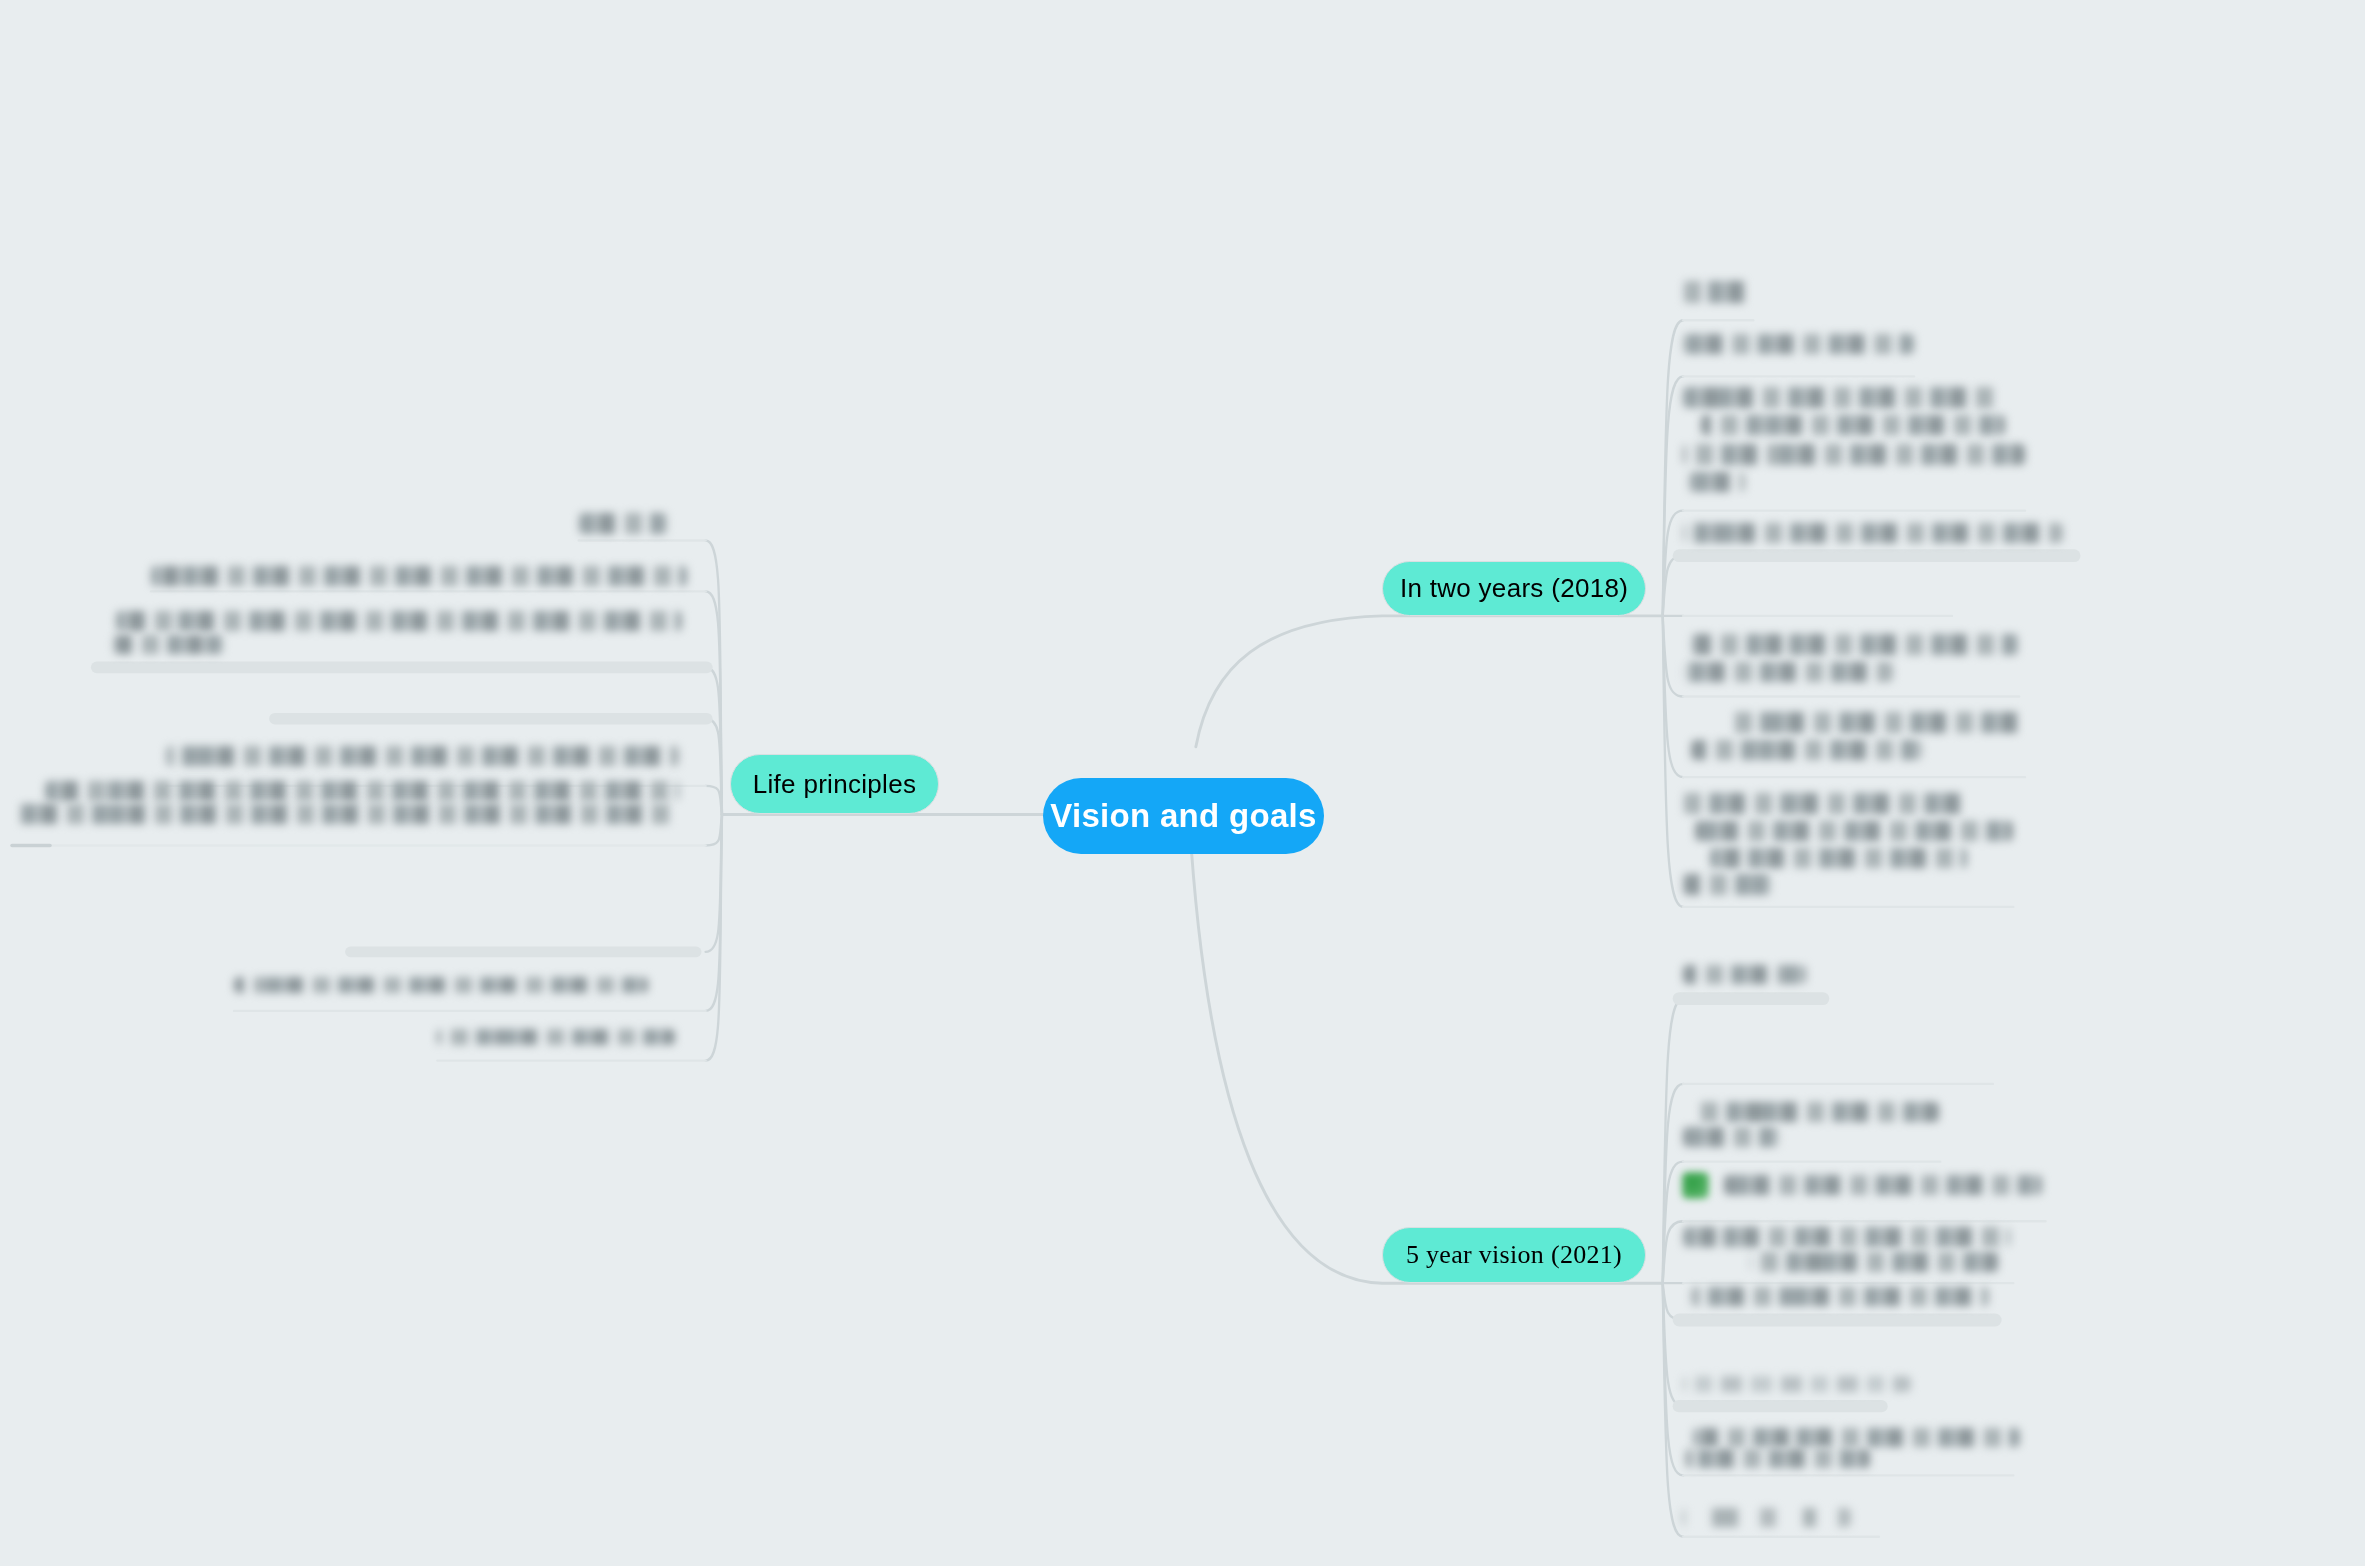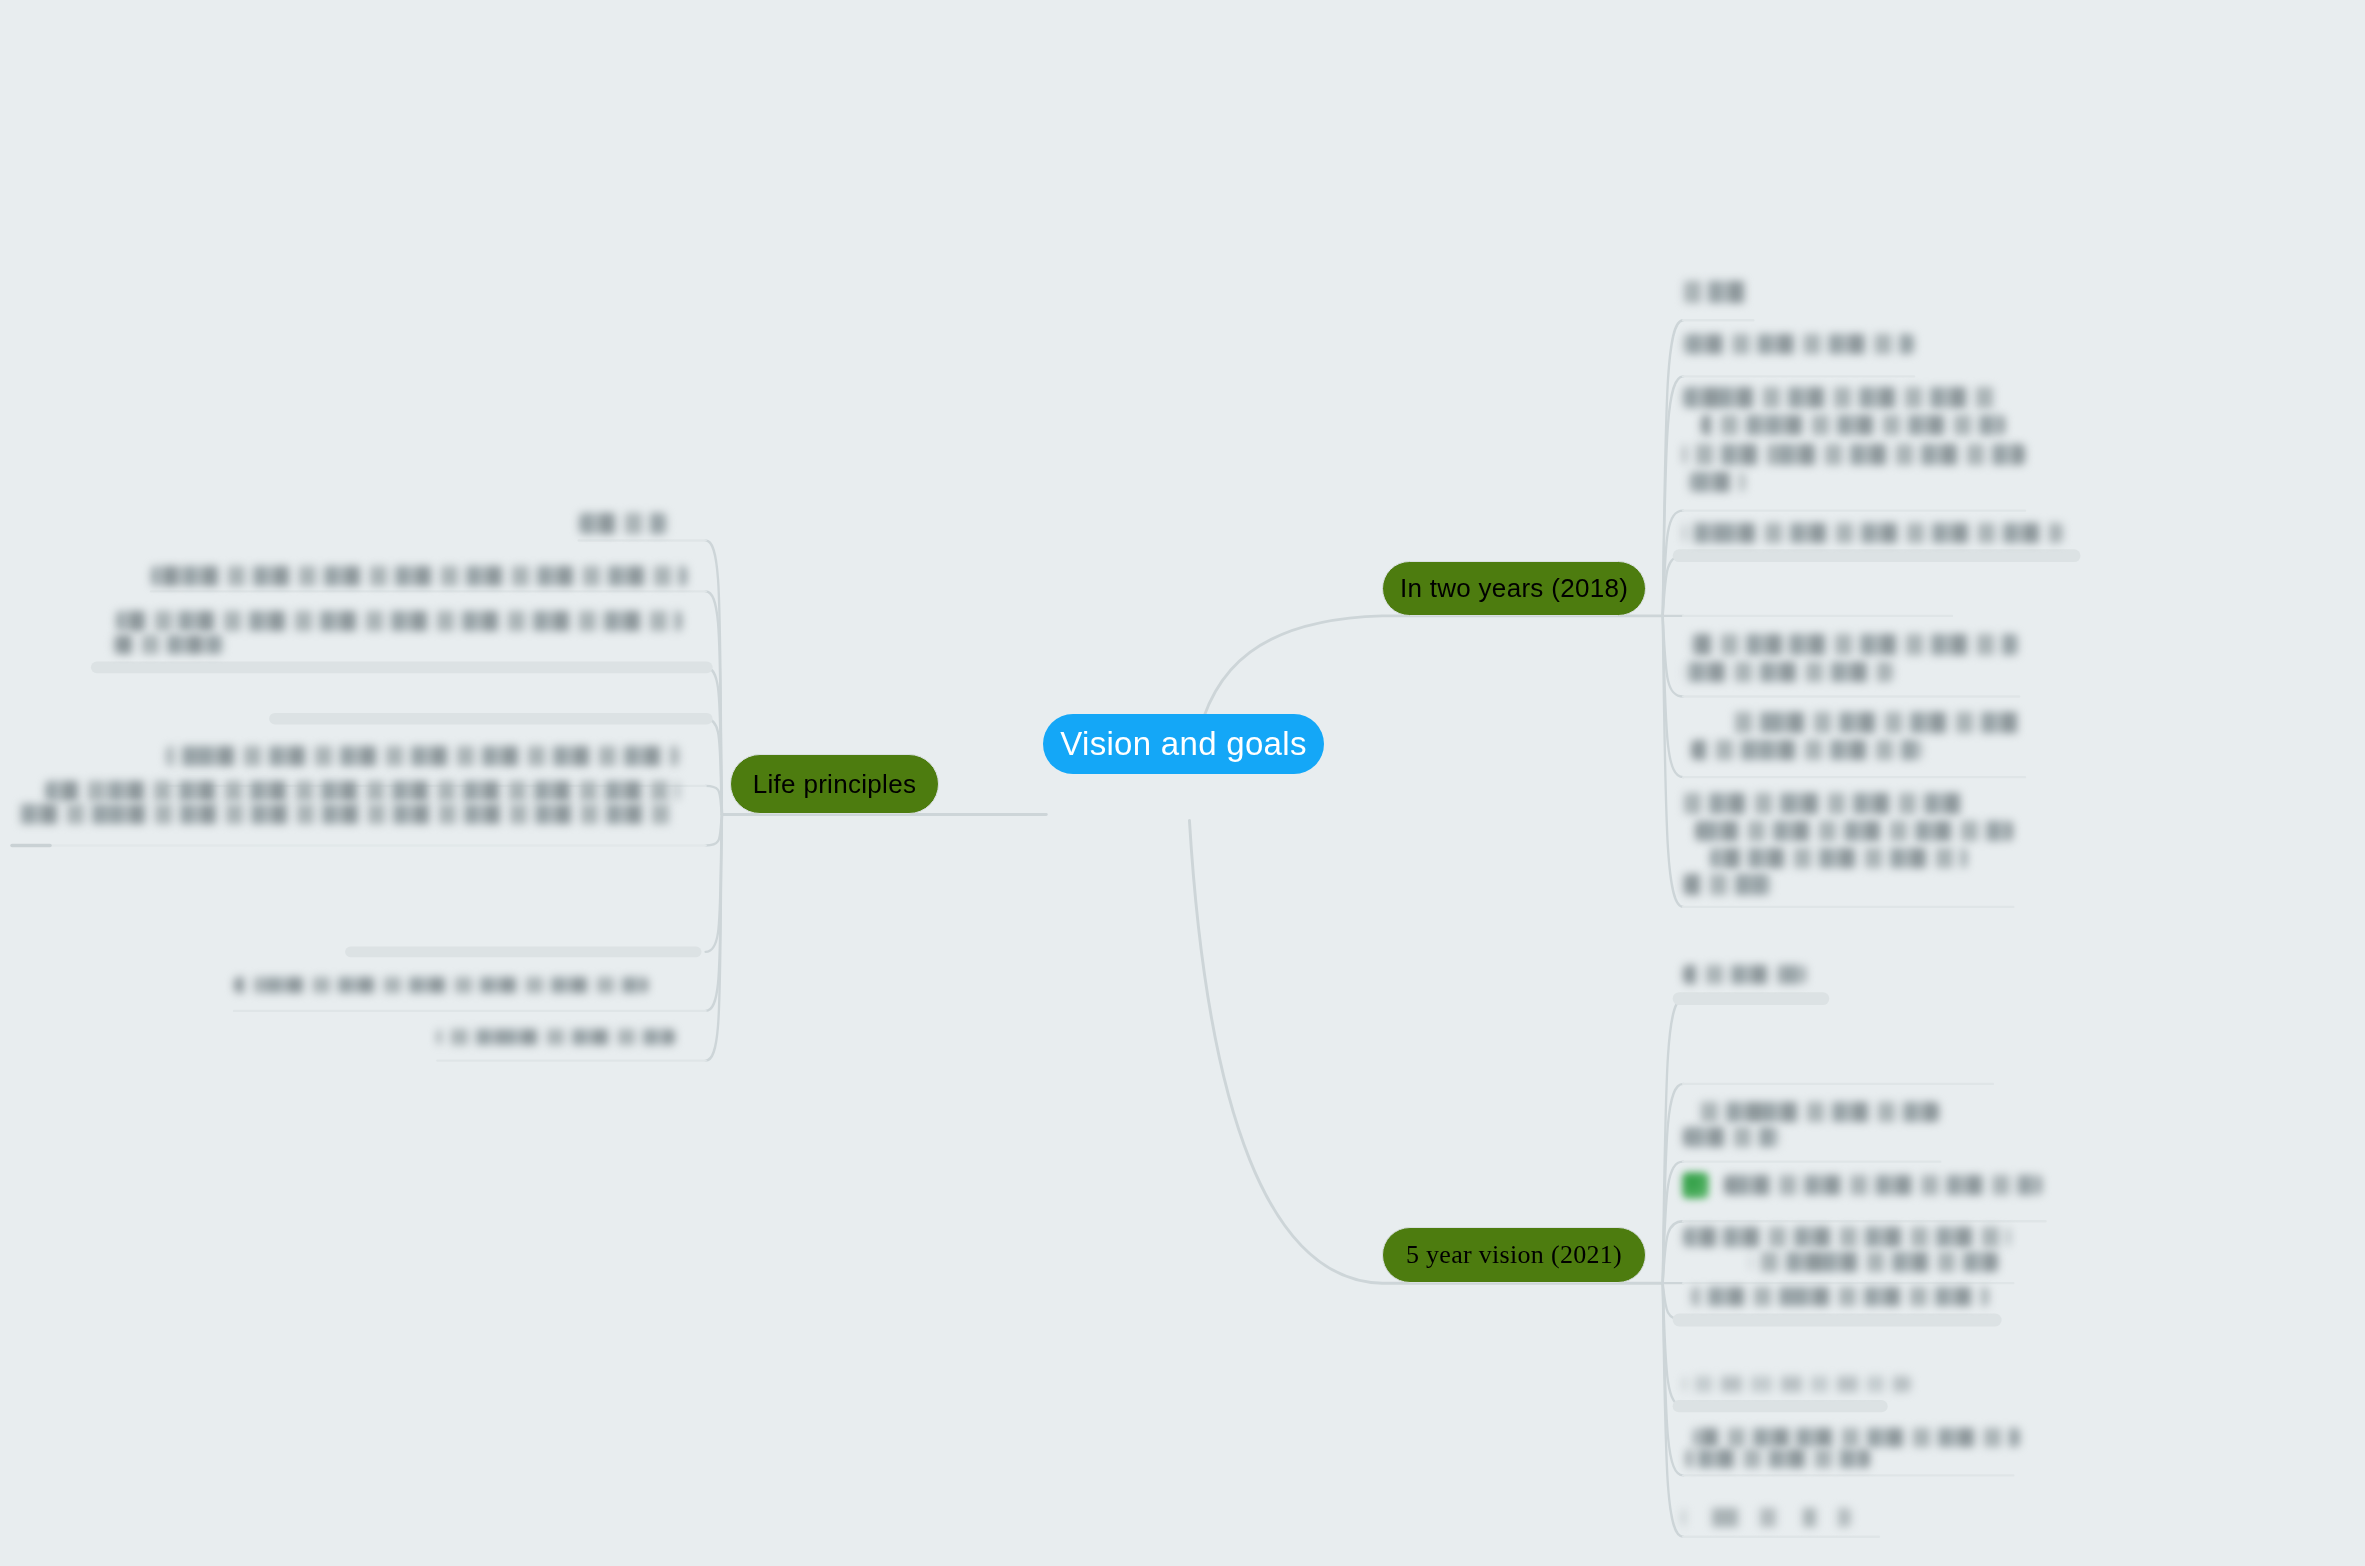--- a/index.html
+++ b/index.html
@@ -12,21 +12,21 @@
   #branches{position:absolute;left:0;top:0;z-index:0;}
   #branches path.curve{fill:none;stroke:#cdd5d8;stroke-width:4;stroke-linecap:round;}
   #branches path.trunk{fill:none;stroke:#cdd5d8;stroke-width:5;stroke-linecap:round;}
   #branches path.thin{fill:none;stroke:#dfe5e7;stroke-width:4;stroke-linecap:round;}
   #branches path.ghost{fill:none;stroke:#e2e8ea;stroke-width:4;stroke-linecap:round;}
   #branches path.dash{fill:none;stroke:#c9d1d4;stroke-width:6;stroke-linecap:round;}
   #branches rect.bar{fill:#dce2e4;}
 
   .pill{
     position:absolute;z-index:2;
-    background:#4d7c0f;border:1.2px solid #d9dfe1;border-radius:584px;
+    background:#5eead4;border:1.2px solid #d9dfe1;border-radius:584px;
     display:flex;align-items:center;justify-content:center;
     color:#49525
 
 5;font-size:26px;letter-spacing:0.3px;
     box-sizing:border-box;white-space:nowrap;
   }
   .pill.root{
     background:#14a7f7;border:none;color:#ffffff;
     font-size:33px;font-weight:500;letter-spacing:0.3px;
   }
@@ -97,21 +97,21 @@
       <rect x="2862" y="2396" width="368" height="21" rx="10.5" class="bar"></rect>
       <path d="M 2845 2196 C 2850 2432.88 2850 2525 2880 2525" class="curve"></path>
       <path d="M 2880 2525 L 3445 2525" class="thin"></path>
       <path d="M 2845 2196 C 2850 2508.48 2850 2630 2880 2630" class="curve"></path>
       <path d="M 2880 2630 L 3215 2630" class="thin"></path>
       <path d="M 1235 1394 L 1790 1394" class="trunk"></path>
       <path d="M 2845 1054 L 2365 1054 C 2160 1060 2072 1140 2046 1278" class="trunk"></path>
       <path d="M 2845 2196 L 2365 2196 C 2170 2192 2065 1900 2035 1404" class="trunk"></path>
     </svg>
 
-  <div class="pill root" style="left:1043px;top:714px;width:281px;height:60px;">
+  <div class="pill root" style="left:1043px;top:778px;width:281px;height:76px;font-weight:bold;">
     <span>Vision and goals</span>
   </div>
 
   <div class="pill" style="left:730px;top:754px;width:209px;height:60px;">
     <span>Life principles</span>
   </div>
 
   <div class="pill" style="left:1382px;top:561px;width:264px;height:55px;">
     <span>In two years (2018)</span>
   </div>

